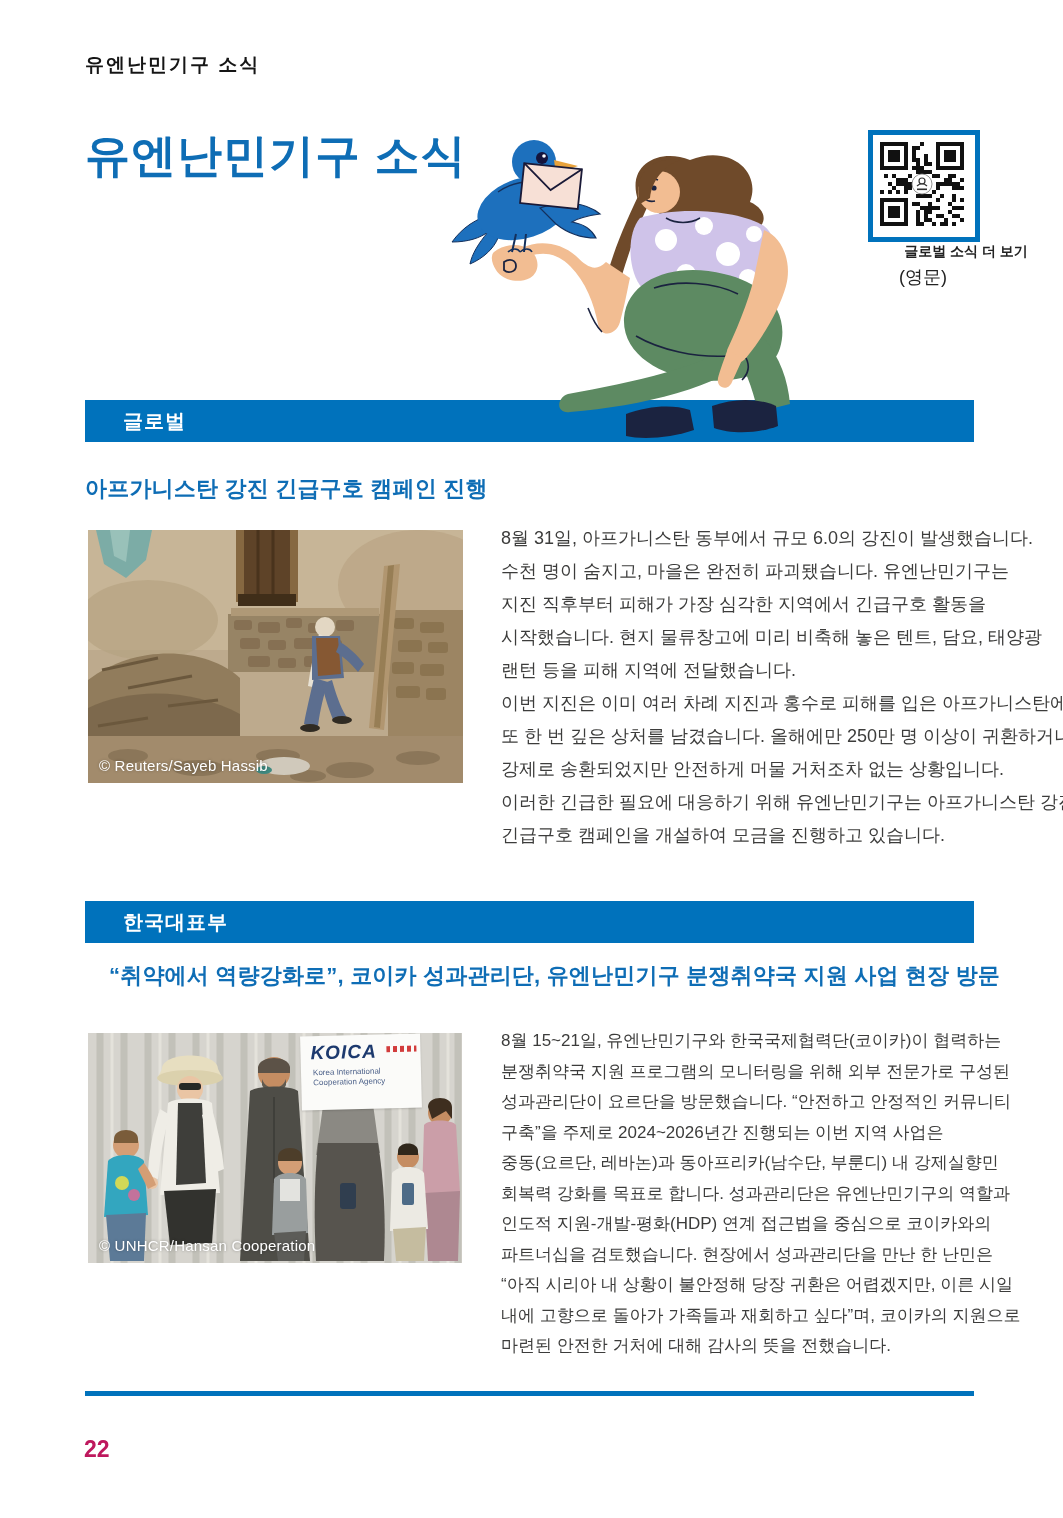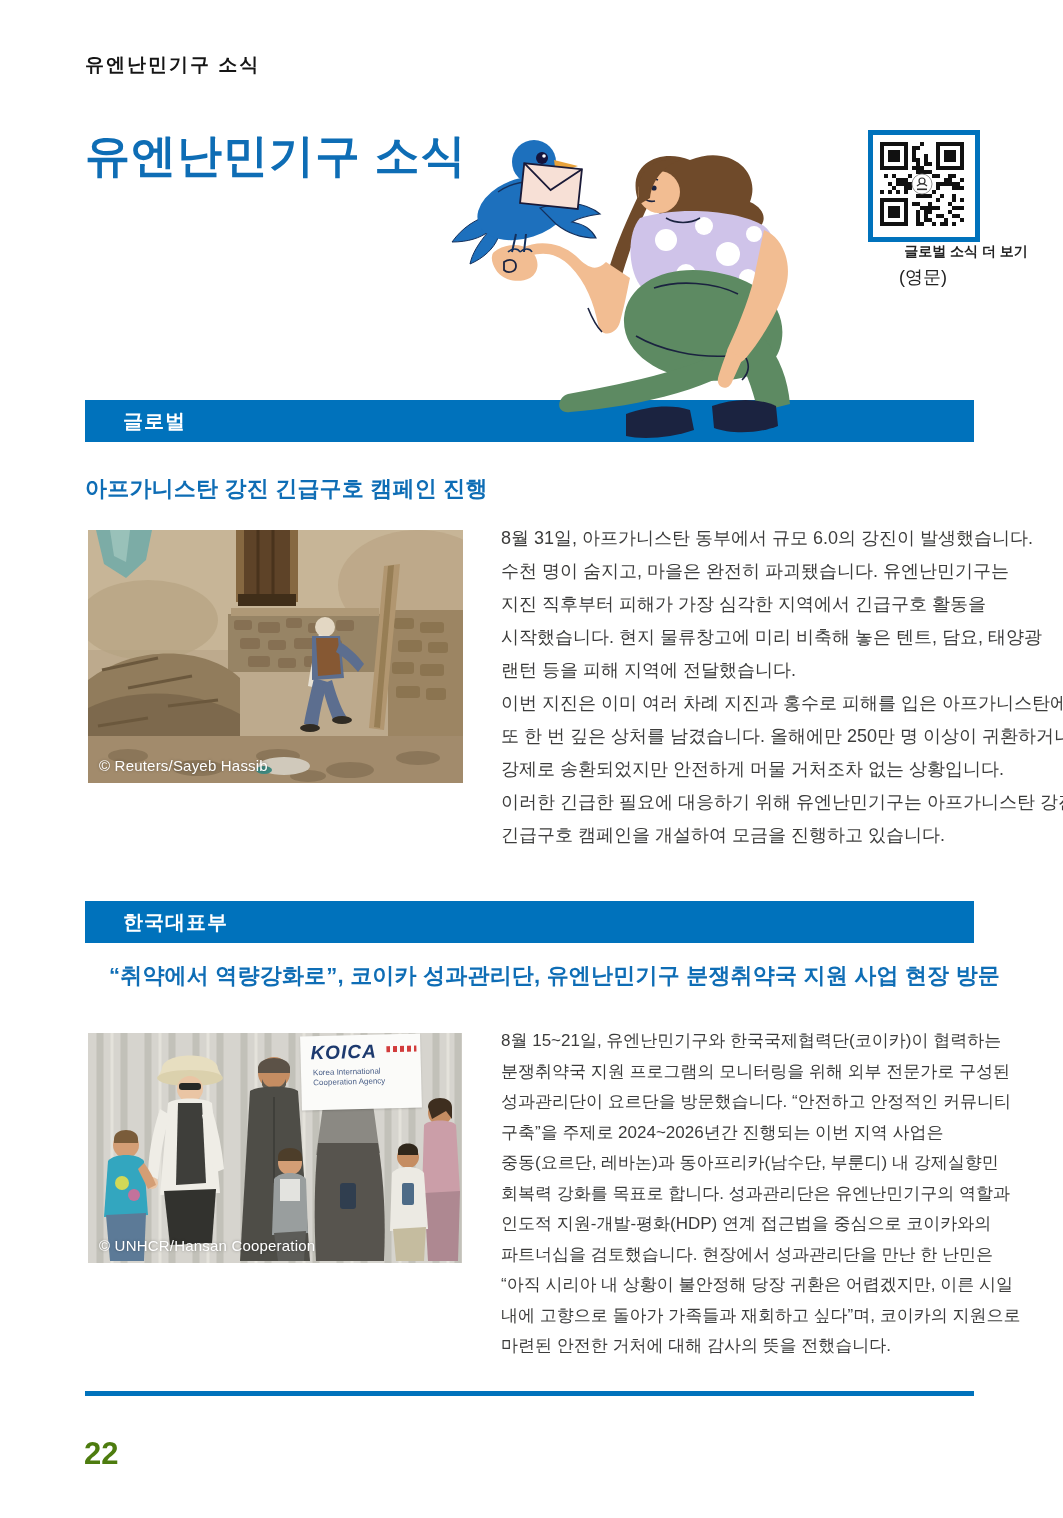--- a/index.html
+++ b/index.html
@@ -33,21 +33,21 @@
   .body-2{left:501px;top:1026px;font-size:17px;line-height:30.5px;}
 
   .photo{overflow:hidden;background:#9a8a70;}
   .photo-1{left:88px;top:530px;width:375px;height:253px;}
   .photo-2{left:88px;top:1033px;width:374px;height:230px;}
   .photo-credit{position:absolute;left:11px;bottom:9px;color:#ffffff;font-size:15px;letter-spacing:0.2px;text-shadow:0 0 3px rgba(0,0,0,0.35);}
 
   .illustration{left:428px;top:122px;width:420px;height:330px;z-index:3;}
 
   .bottom-rule{left:85px;top:1391px;width:889px;height:5px;background:#0072bc;}
-  .page-number{left:84px;top:1436px;font-size:31px;font-weight:800;color:#4d7c0f;}
+  .page-number{left:84px;top:1436px;font-size:23px;font-weight:800;color:#be185d;}
 
   
   .koica-sign{position:absolute;left:213px;top:2px;width:120px;height:74px;background:#fbfbf9;transform:rotate(-1.5deg);box-shadow:0 1px 2px rgba(0,0,0,0.15);}
   .koica-title{position:absolute;left:10px;top:6px;font-size:19px;font-weight:800;font-style:italic;color:#1d3a6e;letter-spacing:1px;}
   .koica-sub{position:absolute;left:12px;top:32px;font-size:8px;line-height:10px;color:#4a5f88;width:100px;}
   .koica-dots{position:absolute;left:86px;top:12px;width:30px;height:6px;
     background:repeating-linear-gradient(90deg,#d23c3c 0 4px,transparent 4px 7px);}
 </style>
 </head>
 <body>

